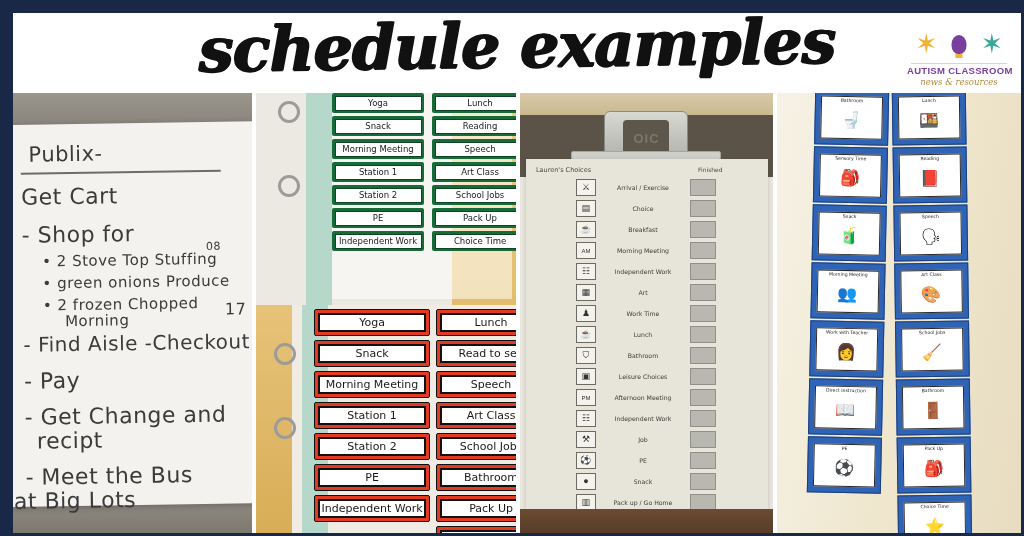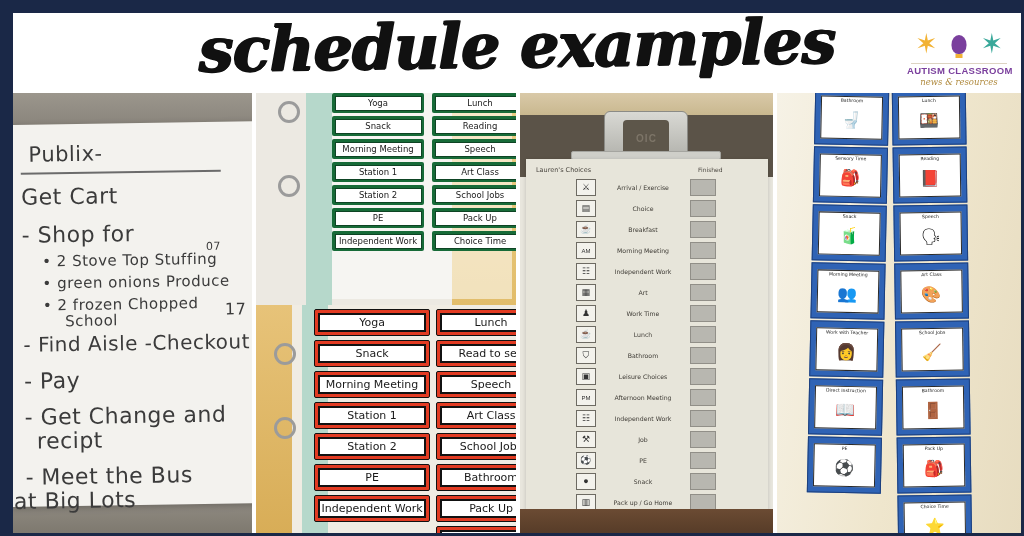--- a/index.html
+++ b/index.html
@@ -135,21 +135,21 @@
   .cb-board { position:absolute; left:0; top:22px; width:100%; height:62px;
     background:#5b5348; }
   .clip {
     position:absolute; left:50%; top:18px; transform:translateX(-50%);
     width:84px; height:58px; background:linear-gradient(180deg,#d9d9d4,#a9a9a3);
     border-radius:6px 6px 3px 3px; border:1px solid #8b8b86;
   }
   .clip-mid {
     position:absolute; left:50%; top:8px; transform:translateX(-50%);
     width:46px; height:38px; background:#5d564a; border-radius:4px;
-    color:#7d7568; font-size:10px; font-weight:700; text-align:center; line-height:38px;
+    color:#7d7568; font-size:13px; font-weight:700; text-align:center; line-height:38px;
     letter-spacing:1px;
   }
   .clip-bar { position:absolute; left:50%; top:58px; transform:translateX(-50%);
     width:150px; height:9px; background:#cfcfc9; border:1px solid #a5a5a0; border-radius:2px; }
   .cb-paper {
     position:absolute; left:6px; top:66px; width:242px; height:352px;
     background:#e7e5da; box-shadow:0 1px 4px rgba(0,0,0,.18);
   }
   .cb-floor { position:absolute; left:0; bottom:0; width:100%; height:24px;
     background:linear-gradient(180deg,#6b4b33,#573c28); }
@@ -211,24 +211,24 @@
       <div class="desk-top"></div>
       <div class="desk-bot"></div>
       <div class="paper hand">
         <div class="hw-title">Publix-</div>
         <div class="hw-rule"></div>
 
         <div class="hw-line" style="top:60px">Get Cart</div>
         <div class="hw-line" style="top:98px">- Shop for</div>
 
         <div class="hw-sub" style="top:128px">• 2 Stove Top Stuffing</div>
-        <div class="hw-tiny" style="left:198px;top:118px">07</div>
+        <div class="hw-tiny" style="left:198px;top:118px">08</div>
         <div class="hw-sub" style="top:150px">• green onions Produce</div>
         <div class="hw-sub" style="top:172px">• 2 frozen Chopped</div>
-        <div class="hw-sub" style="top:188px;left:56px">School</div>
+        <div class="hw-sub" style="top:188px;left:56px">Morning</div>
         <div class="hw-tiny" style="left:216px;top:178px;font-size:16px">17</div>
 
         <div class="hw-line" style="top:208px;font-size:20px">- Find Aisle -Checkout</div>
         <div class="hw-line" style="top:244px">- Pay</div>
         <div class="hw-line" style="top:280px">- Get Change and</div>
         <div class="hw-line" style="top:304px;left:26px">recipt</div>
         <div class="hw-line" style="top:340px">- Meet the Bus</div>
         <div class="hw-line" style="top:364px;left:2px">at Big Lots</div>
       </div>
     </div>

